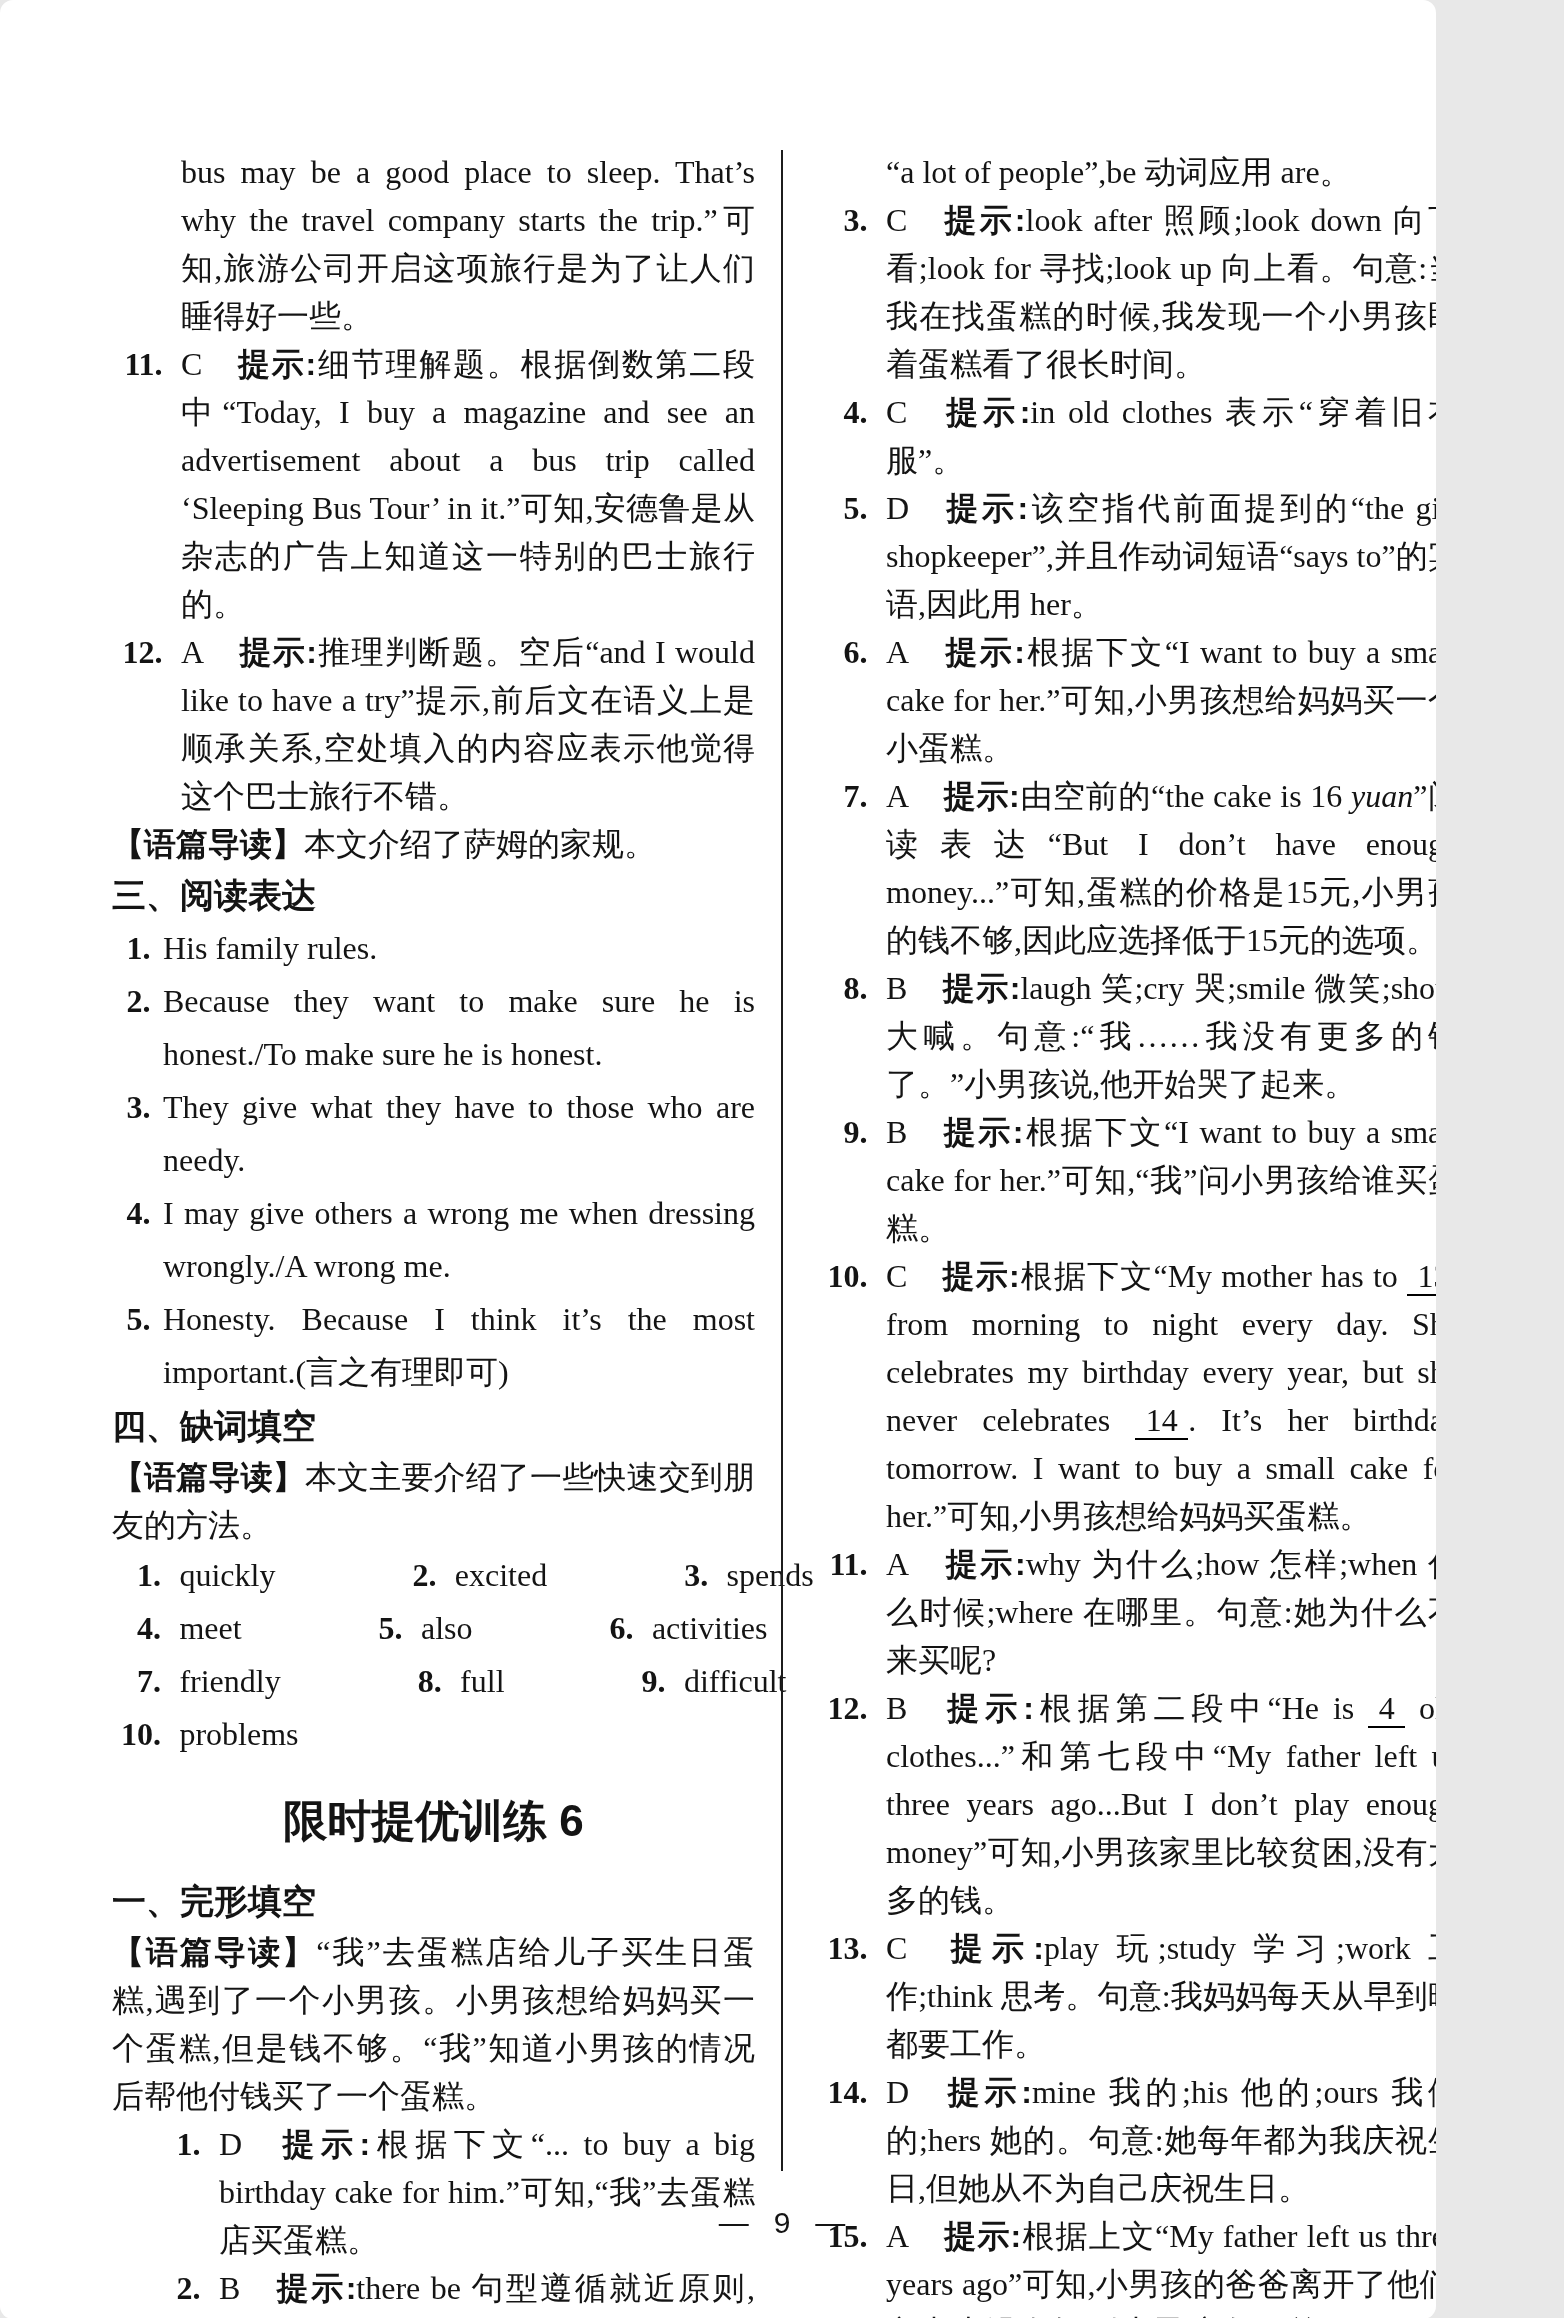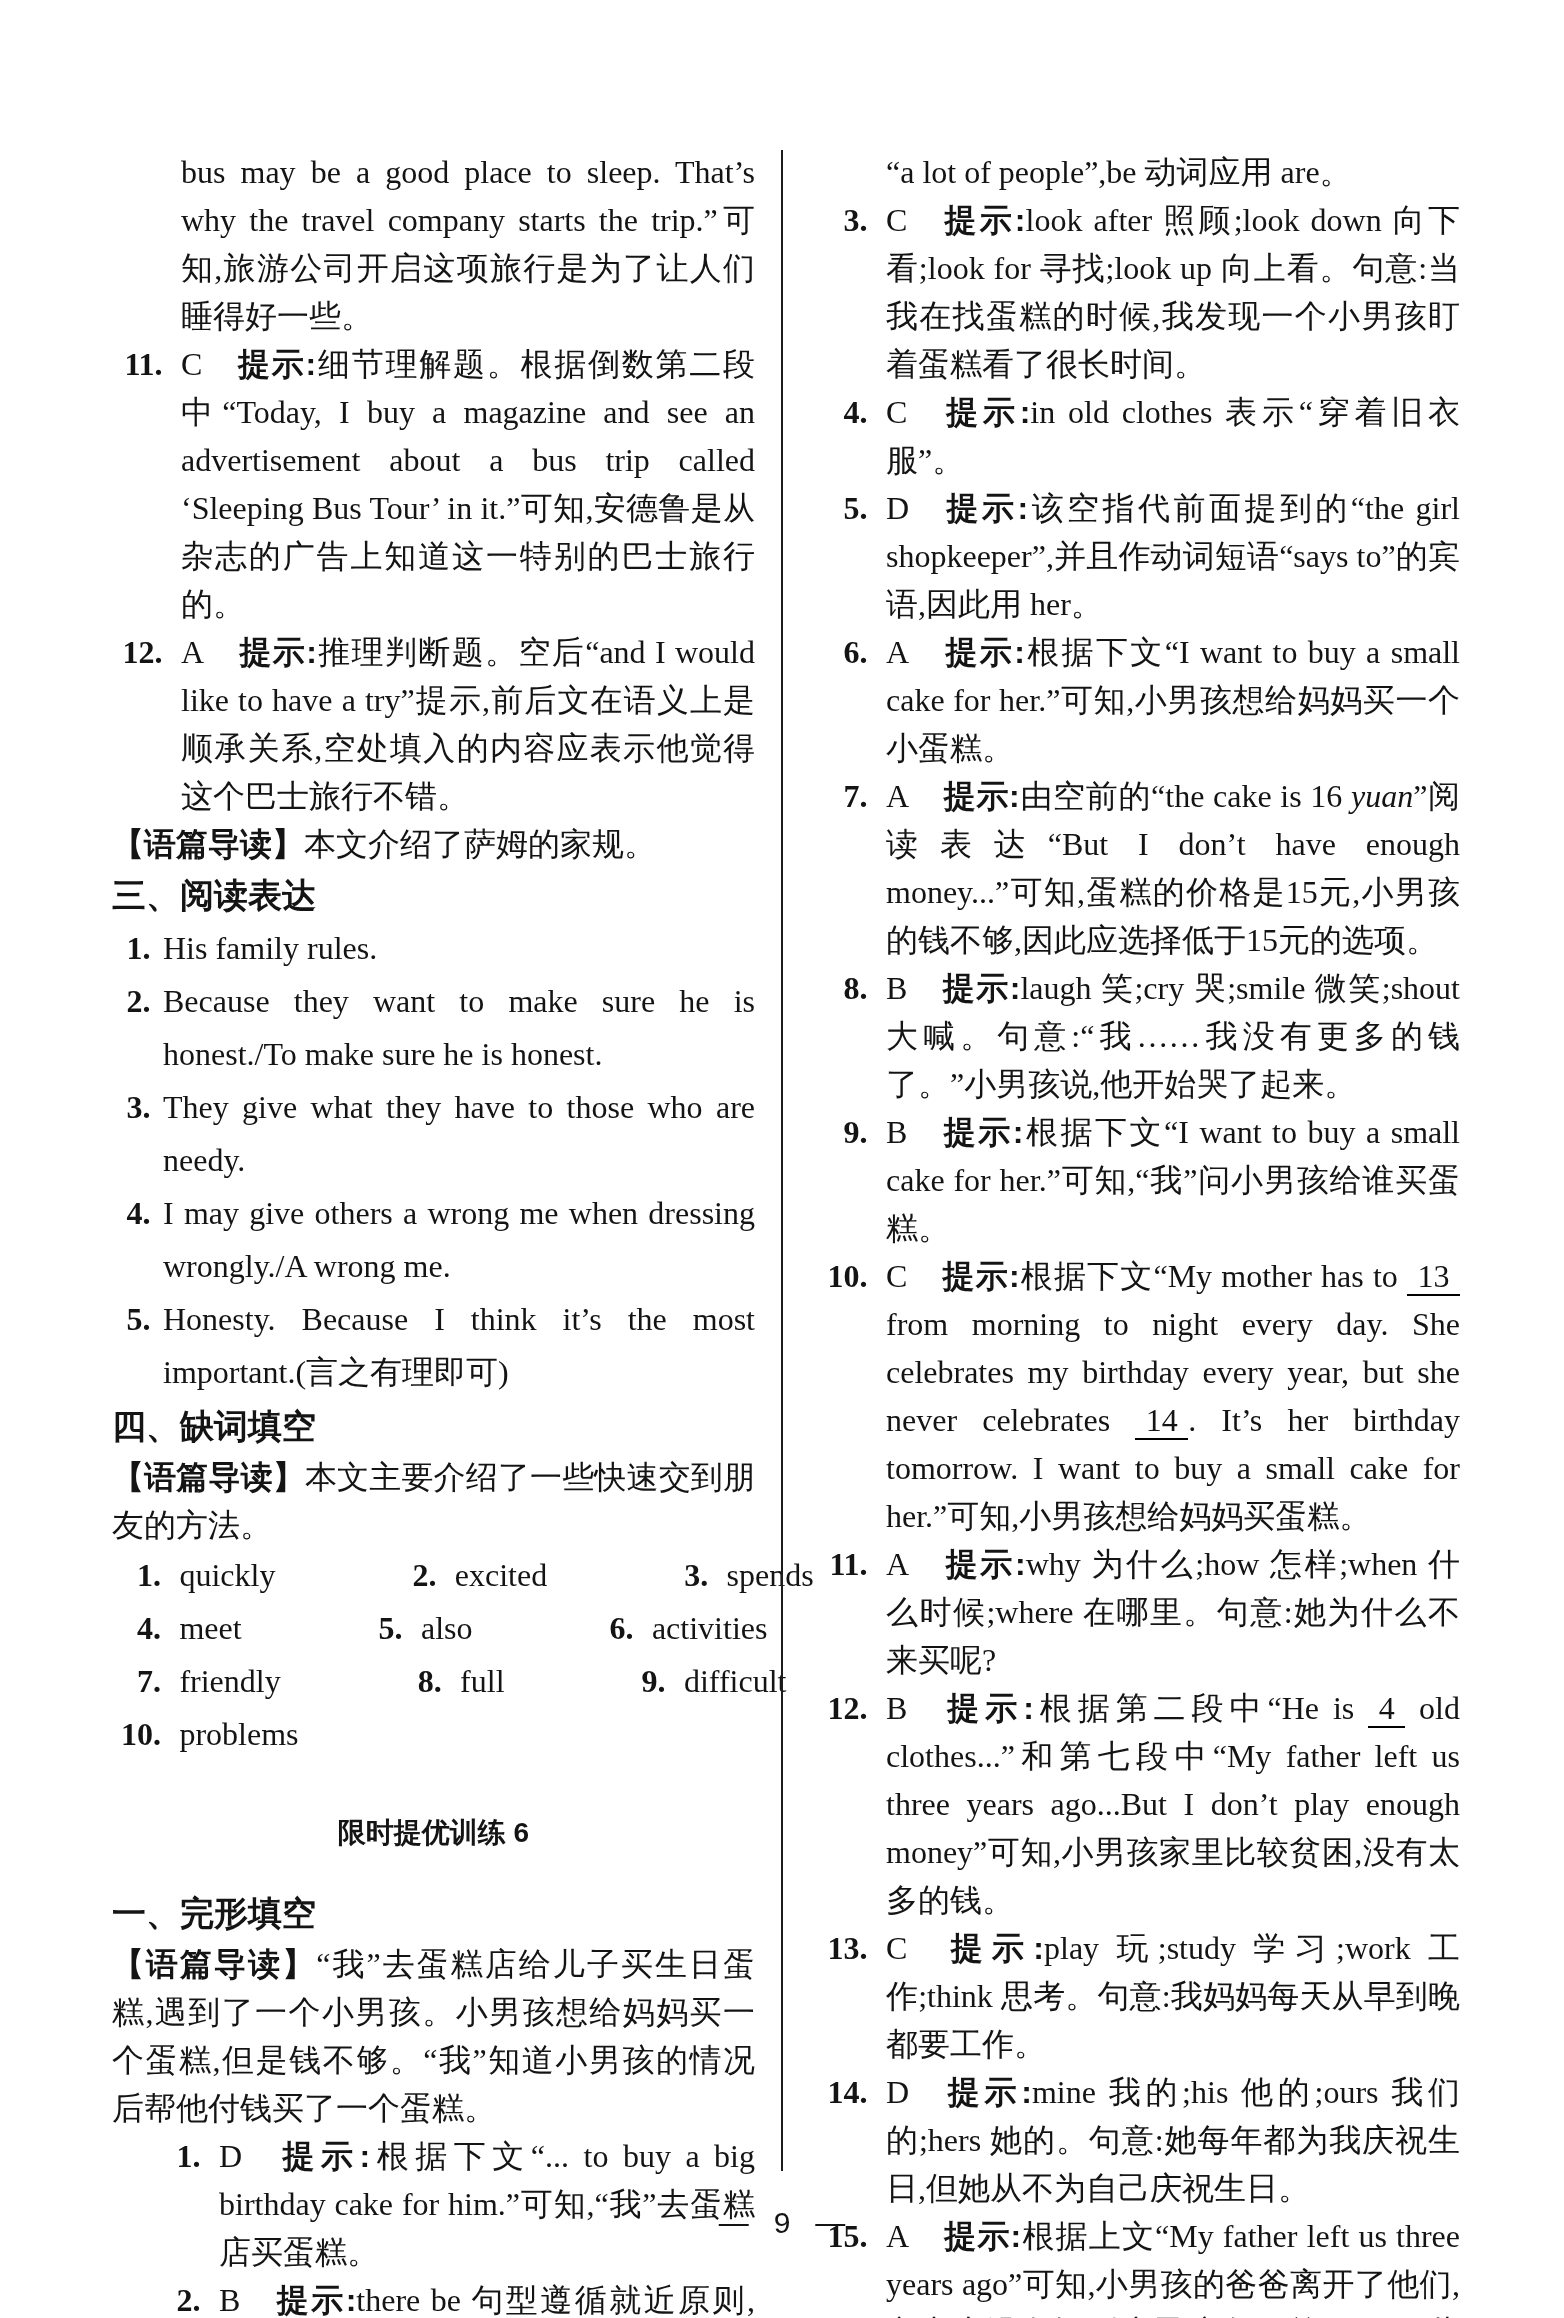--- a/index.html
+++ b/index.html
@@ -1,17 +1,17 @@
 <!DOCTYPE html>
 <html style="font-size:10.5px"><head>
 <meta charset="utf-8">
 <style>
   html,body{margin:0;padding:0;background:#e8e8e8;}
-  .page{position:relative;width:1564px;height:2319px;background:#ffffff;
-        font-family:"Liberation Serif",serif;color:#141414;overflow:hidden;}
+  .page{position:relative;width:1436px;height:2319px;background:#ffffff;
+        font-family:"Liberation Serif",serif;color:#141414;overflow:hidden;border-radius:13px;}
   .col{position:absolute;top:148px;}
   #col-left{left:112px;width:643px;}
   #col-right{left:817px;width:643px;}
   .divider{position:absolute;left:781px;top:150px;width:2px;height:2021px;background:#1c1c1c;}
   .blk{font-size:32px;line-height:48px;text-align:justify;}
   .cont{margin-left:69px;}
   .item{display:flex;}
   .item .num{flex:0 0 69px;width:69px;text-align:right;padding-right:18.4px;box-sizing:border-box;font-weight:bold;}
   .item .body{flex:1;min-width:0;}
   .item.indent{padding-left:38px;}
@@ -20,21 +20,21 @@
   .qa{display:flex;line-height:53px;}
   .qa .num{flex:0 0 51px;width:51px;padding-left:14.5px;box-sizing:border-box;font-weight:bold;}
   .qa .body{flex:1;min-width:0;}
   .section{font-family:"Liberation Sans",sans-serif;font-weight:bold;font-size:34px;line-height:54px;text-align:left;}
   .intro-label{font-family:"Liberation Sans",sans-serif;font-weight:bold;}
   .row{line-height:53px;white-space:nowrap;text-align:left;}
   .row .pair{margin-right:112px;}
   .row .pair:last-child{margin-right:0;}
   .row .rnum{display:inline-block;min-width:49px;text-align:right;font-weight:bold;}
   .row .word{margin-left:18.4px;}
-  .title{font-family:"Liberation Sans",sans-serif;font-weight:bold;font-size:28px;text-align:center;line-height:54px;margin:45px 0 26px;}
+  .title{font-family:"Liberation Sans",sans-serif;font-weight:bold;font-size:44px;text-align:center;line-height:54px;margin:33px 0 26px;}
   .ul{border-bottom:2px solid #000000;padding:0 10.5px;}
   .it{font-style:italic;}
   .footer{position:absolute;left:0;top:2206px;width:1564px;text-align:center;
           font-family:"Liberation Sans",sans-serif;font-size:30px;color:#141414;word-spacing:0.55em;}
 </style>
 </head>
 <body>
 
 <div class="page">
   <div class="col" id="col-left">

